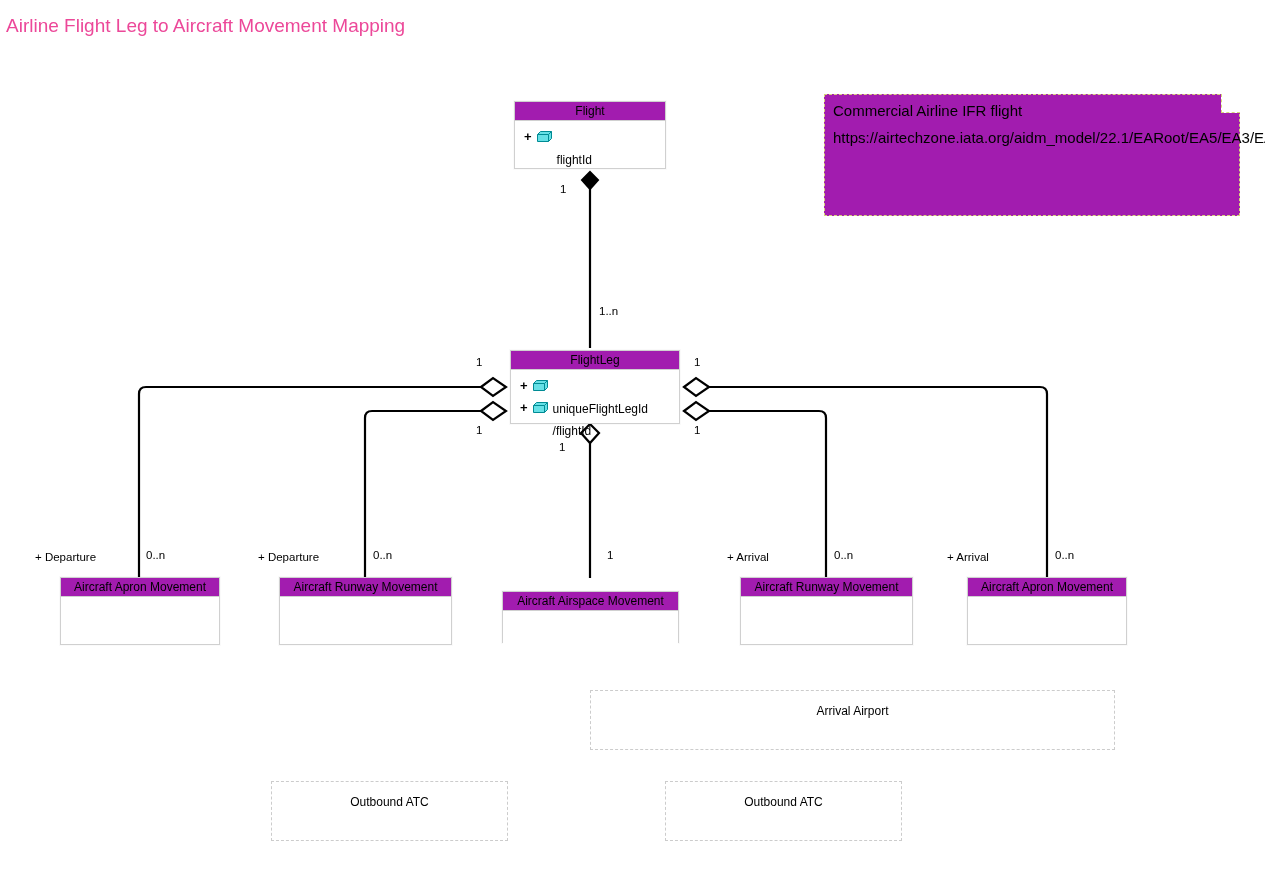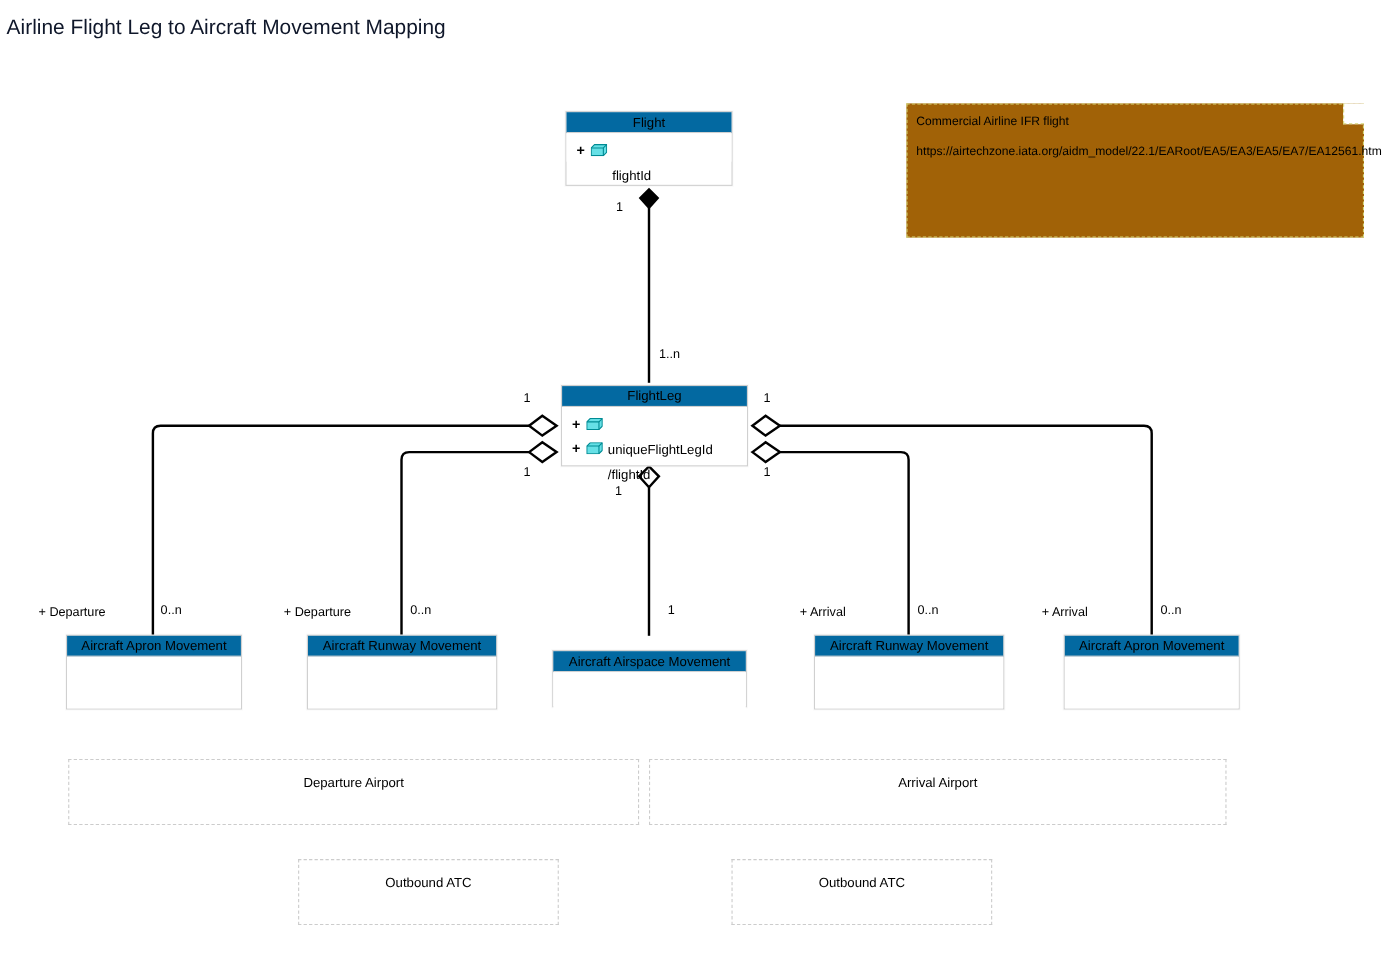--- a/index.html
+++ b/index.html
@@ -23,21 +23,21 @@
     height: 874px;
   }
 
   
   #page-title {
     position: absolute;
     left: 6px;
     top: 14px;
     font-size: 19px;
     line-height: 24px;
-    color: #0f172a;
+    color: #ec4899;
     white-space: nowrap;
   }
 
   
   #connector-layer {
     position: absolute;
     left: 0; top: 0;
     width: 1265px;
     height: 874px;
     pointer-events: none;
@@ -46,21 +46,21 @@
   
   .uml-class {
     position: absolute;
     box-sizing: border-box;
     background: #ffffff;
     border: 1px solid #d0d0d0;
     box-shadow: 0 0 0 1px rgba(0,0,0,0.02);
   }
   .uml-class .class-header {
     box-sizing: border-box;
-    background: #0369a1;
+    background: #a21caf;
     border-bottom: 1px solid #d0d0d0;
     text-align: center;
     font-size: 12px;
     line-height: 18px;
     height: 19px;
     color: #000;
     overflow: hidden;
     white-space: nowrap;
   }
   .uml-class .class-body {
@@ -87,24 +87,24 @@
     margin-right: 5px;
     flex: 0 0 auto;
     display: block;
   }
   .attr-name { font-size: 12px; margin-top: 48px; }
 
   
   #uml-note {
     position: absolute;
     box-sizing: border-box;
-    background: #a16207;
+    background: #a21caf;
     border: 1px dashed #d6d67a;
     padding: 9px 10px 6px 8px;
-    font-size: 11px;
+    font-size: 15px;
     line-height: 14px;
     color: #000;
   }
   #uml-note .note-line { margin-bottom: 13px; }
   #uml-note .note-line:last-child { margin-bottom: 0; }
   #note-fold {
     position: absolute;
     right: -1px;
     top: -1px;
     width: 18px;
@@ -234,38 +234,35 @@
   <div class="uml-class" style="left:740px; top:577px; width:173px; height:68px;">
     <div class="class-header">Aircraft Runway Movement</div>
     <div class="class-body" style="height:47px;"></div>
   </div>
 
   <div class="uml-class" style="left:967px; top:577px; width:160px; height:68px;">
     <div class="class-header">Aircraft Apron Movement</div>
     <div class="class-body" style="height:47px;"></div>
   </div>
 
-  <div class="group-region" style="left:62px; top:690px; width:519px; height:60px;">
-    <div class="group-label">Departure Airport</div>
-  </div>
 
   <div class="group-region" style="left:590px; top:690px; width:525px; height:60px;">
     <div class="group-label">Arrival Airport</div>
   </div>
 
   <div class="group-region" style="left:271px; top:781px; width:237px; height:60px;">
     <div class="group-label">Outbound ATC</div>
   </div>
 
   <div class="group-region" style="left:665px; top:781px; width:237px; height:60px;">
     <div class="group-label">Outbound ATC</div>
   </div>
 
   <div class="edge-label" style="left:560px; top:183px;">1</div>
-  <div class="edge-label" style="left:599px; top:316px;">1..n</div>
+  <div class="edge-label" style="left:599px; top:305px;">1..n</div>
 
   <div class="edge-label" style="left:476px; top:356px;">1</div>
   <div class="edge-label" style="left:476px; top:424px;">1</div>
   <div class="edge-label" style="left:694px; top:356px;">1</div>
   <div class="edge-label" style="left:694px; top:424px;">1</div>
   <div class="edge-label" style="left:559px; top:441px;">1</div>
 
   <div class="edge-label right-align" style="left:35px; top:551px; width:96px;">+ Departure</div>
   <div class="edge-label" style="left:146px; top:549px;">0..n</div>
 

